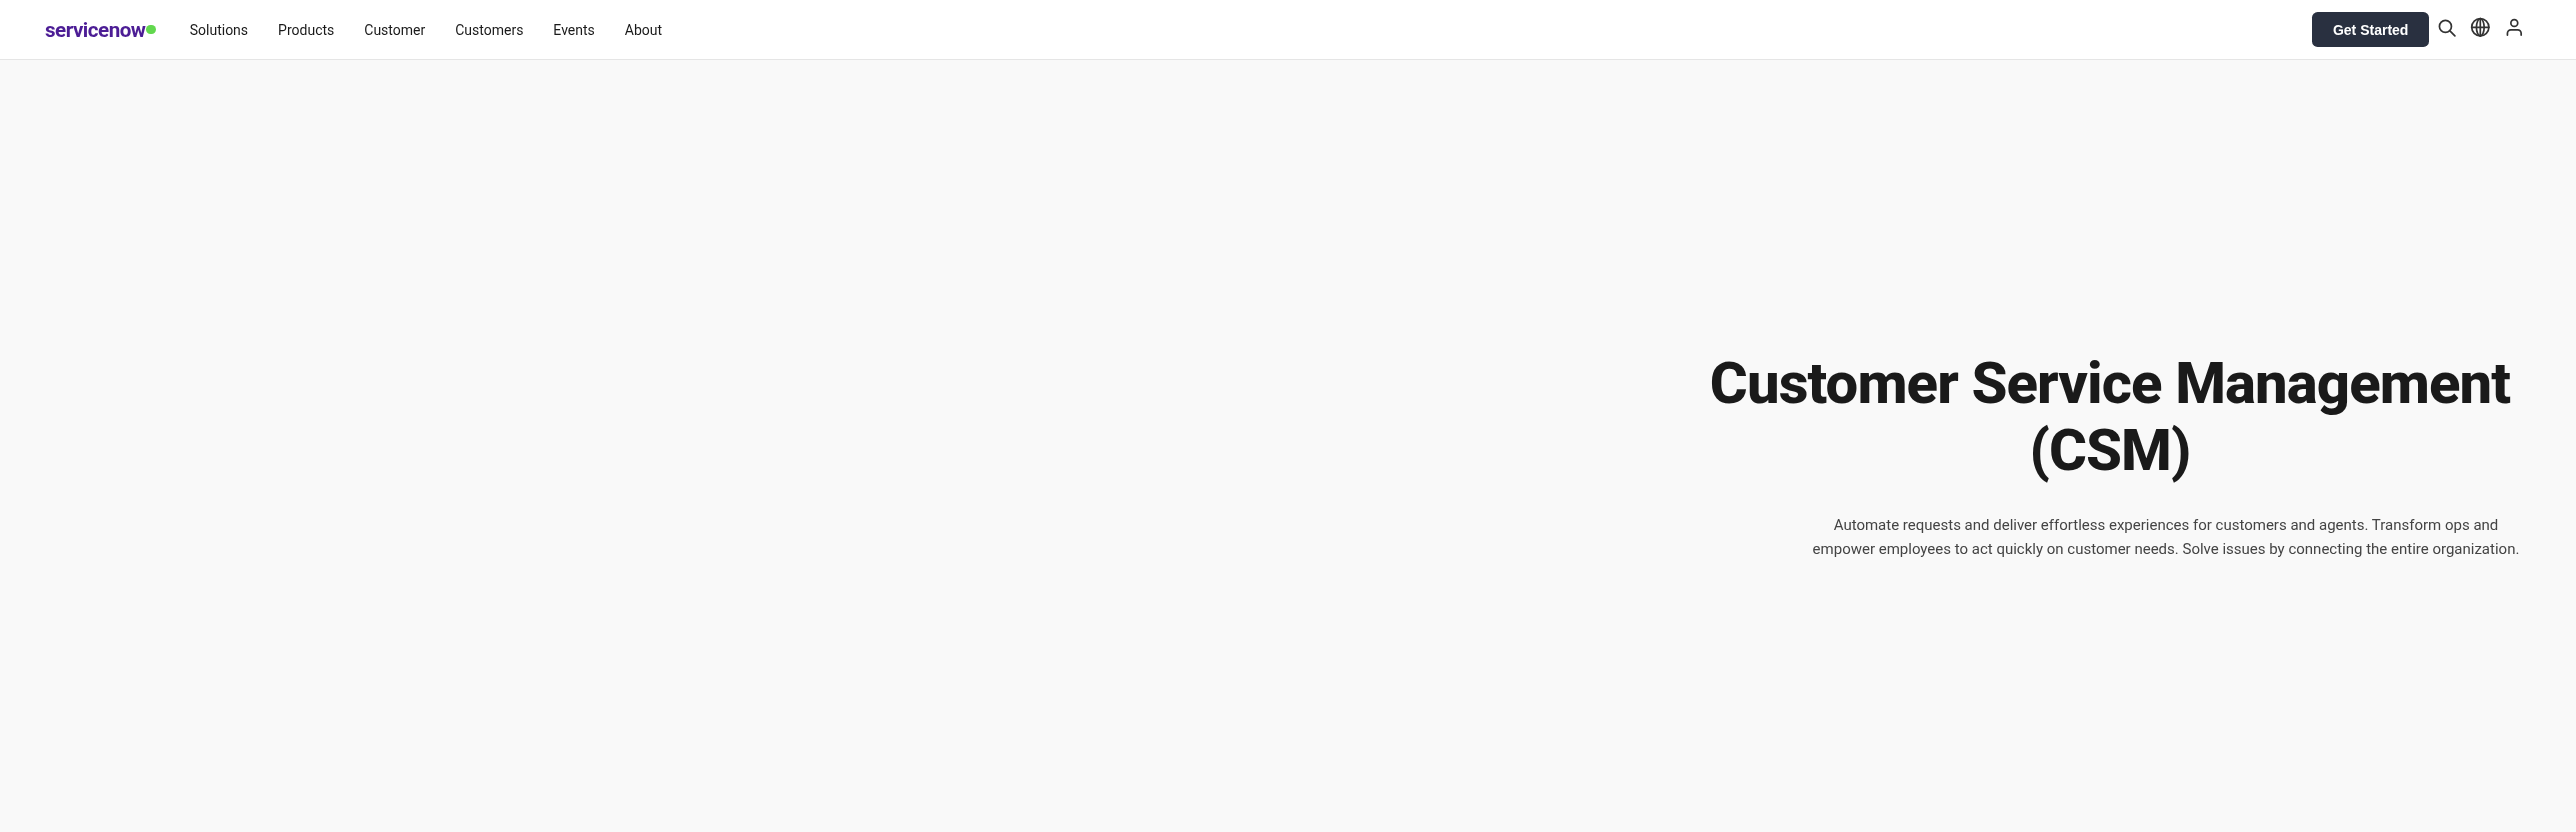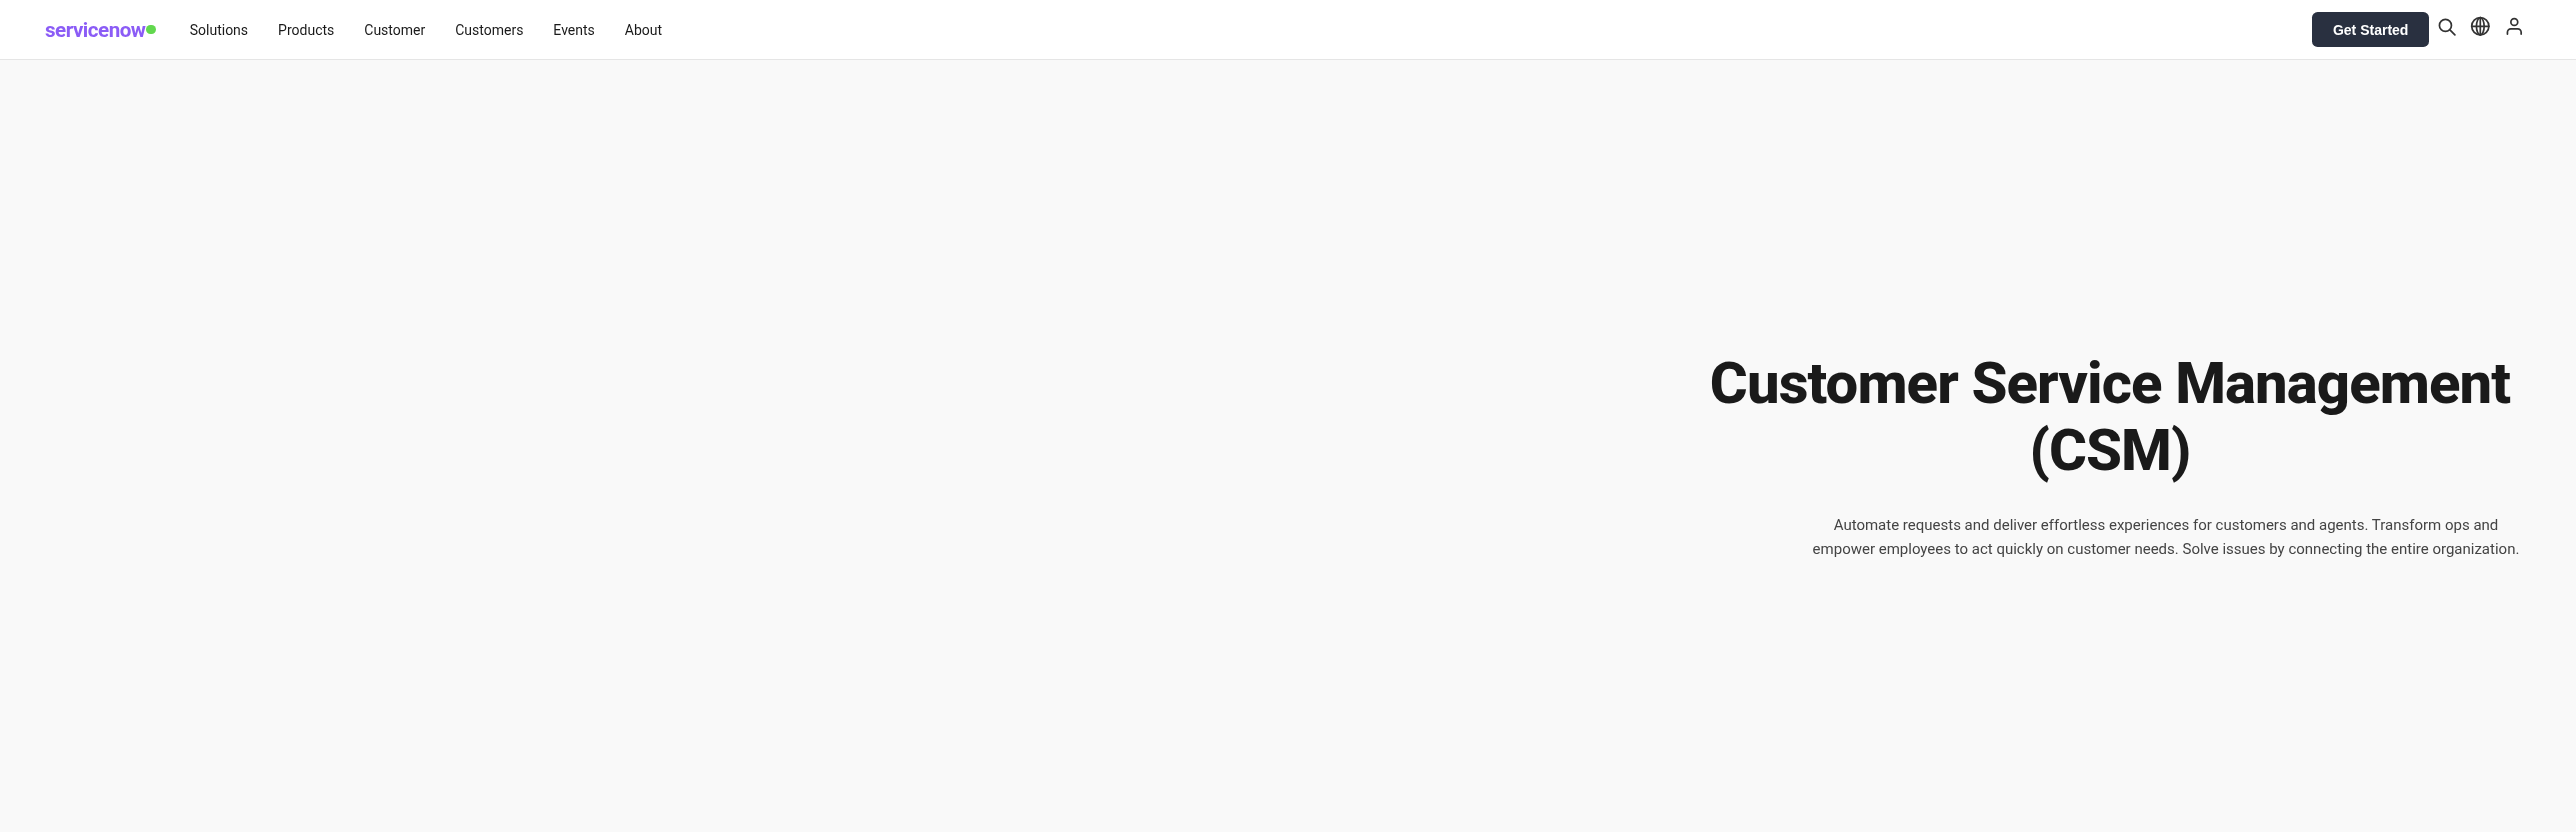--- a/index.html
+++ b/index.html
@@ -36,21 +36,21 @@
 
     .logo {
       display: flex;
       align-items: center;
       text-decoration: none;
     }
 
     .logo-text {
       font-size: 20.6px;
       font-weight: 700;
-      color: #8b5cf6;
+      color: #4c1d95;
       letter-spacing: -0.5px;
     }
 
     .logo-dot {
       display: inline-block;
       width: 9.4px;
       height: 9.4px;
       background-color: #62d84e;
       border-radius: 50%;
       margin-left: 0.9px;
@@ -66,21 +66,21 @@
     .nav-links li a {
       text-decoration: none;
       color: #1a1a1a;
       font-size: 14px;
       font-weight: 400;
       transition: color 0.2s;
     }
 
     .nav-right {
       display: flex;
-      align-items: flex-start;
+      align-items: flex-end;
     }
 
     .btn-get-started {
       background-color: #293040;
       color: #fff;
       border: none;
       border-radius: 5.6px;
       padding: 9.4px 20.6px;
       font-size: 14px;
       font-weight: 600;

